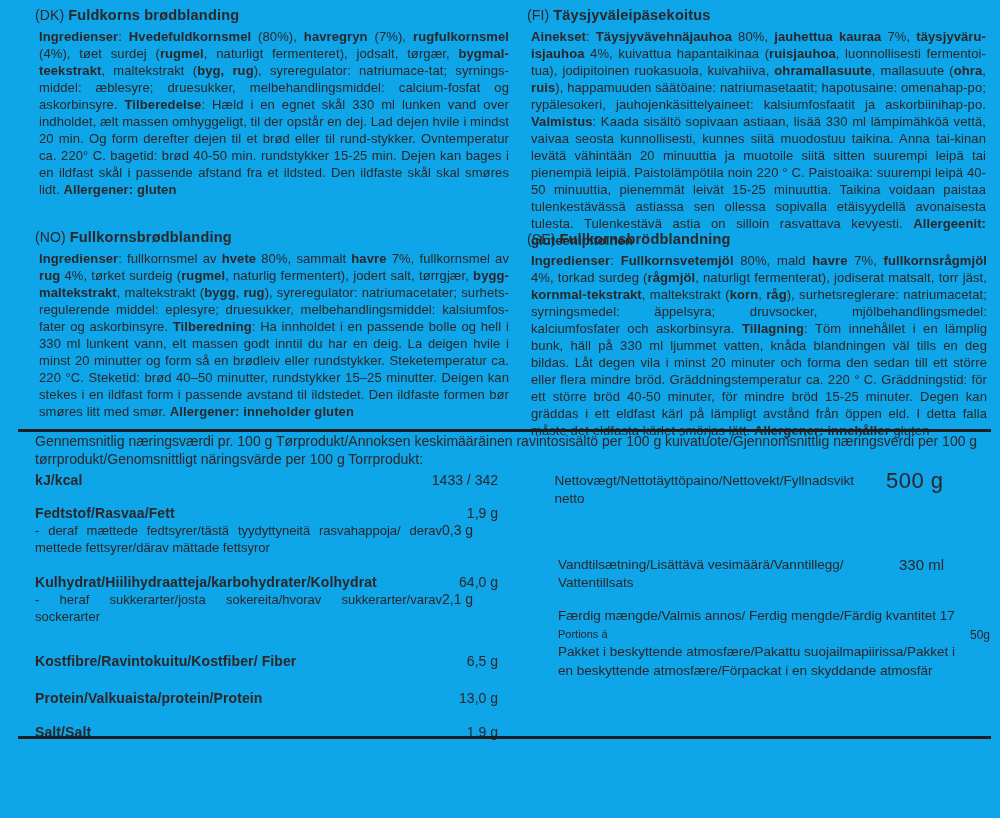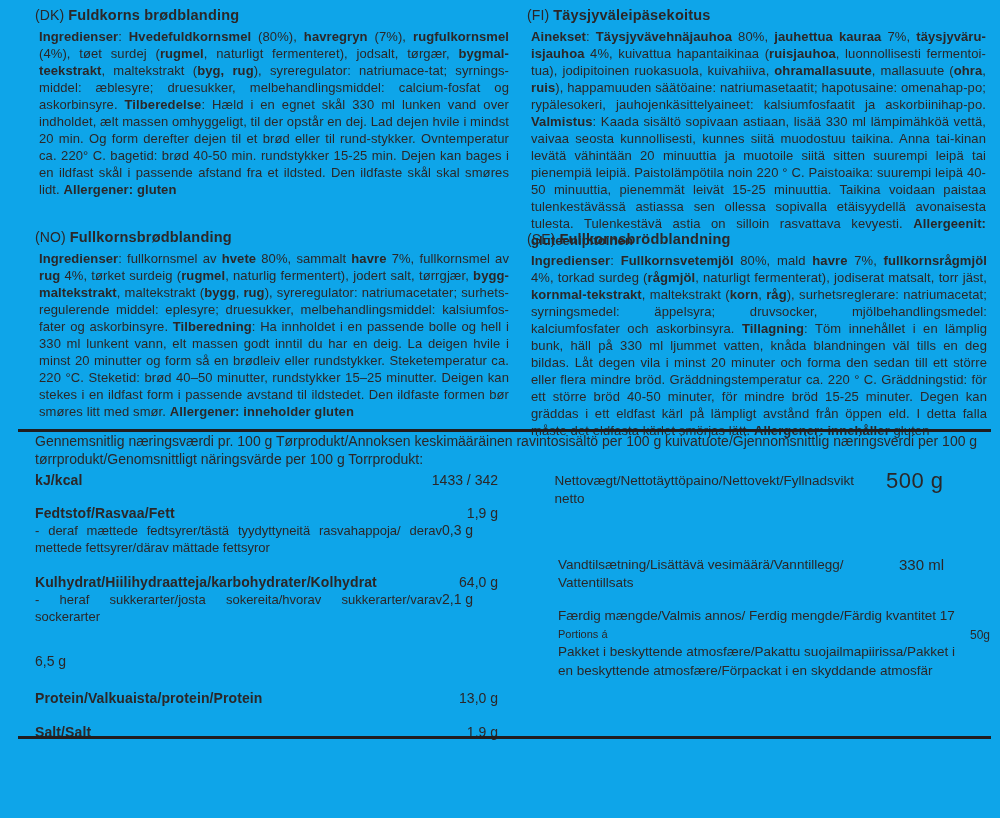--- a/index.html
+++ b/index.html
@@ -99,20 +99,21 @@
         <span class="n-label">Kulhydrat/Hiilihydraatteja/karbohydrater/Kolhydrat</span>
         <span class="n-value">64,0 g</span>
       </div>
       <div class="n-sub">
         <span class="n-sub-label">- heraf sukkerarter/josta sokereita/hvorav sukkerarter/varav sockerarter</span>
         <span class="n-sub-value">2,1 g</span>
       </div>
     </div>
 
     <div class="n-row mt28">
+      <span class="n-label">Kostfibre/Ravintokuitu/Kostfiber/ Fiber</span>
       <span class="n-value">6,5 g</span>
     </div>
 
     <div class="n-row mt20">
       <span class="n-label">Protein/Valkuaista/protein/Protein</span>
       <span class="n-value">13,0 g</span>
     </div>
 
     <div class="n-row mt17">
       <span class="n-label">Salt/Salt</span>

